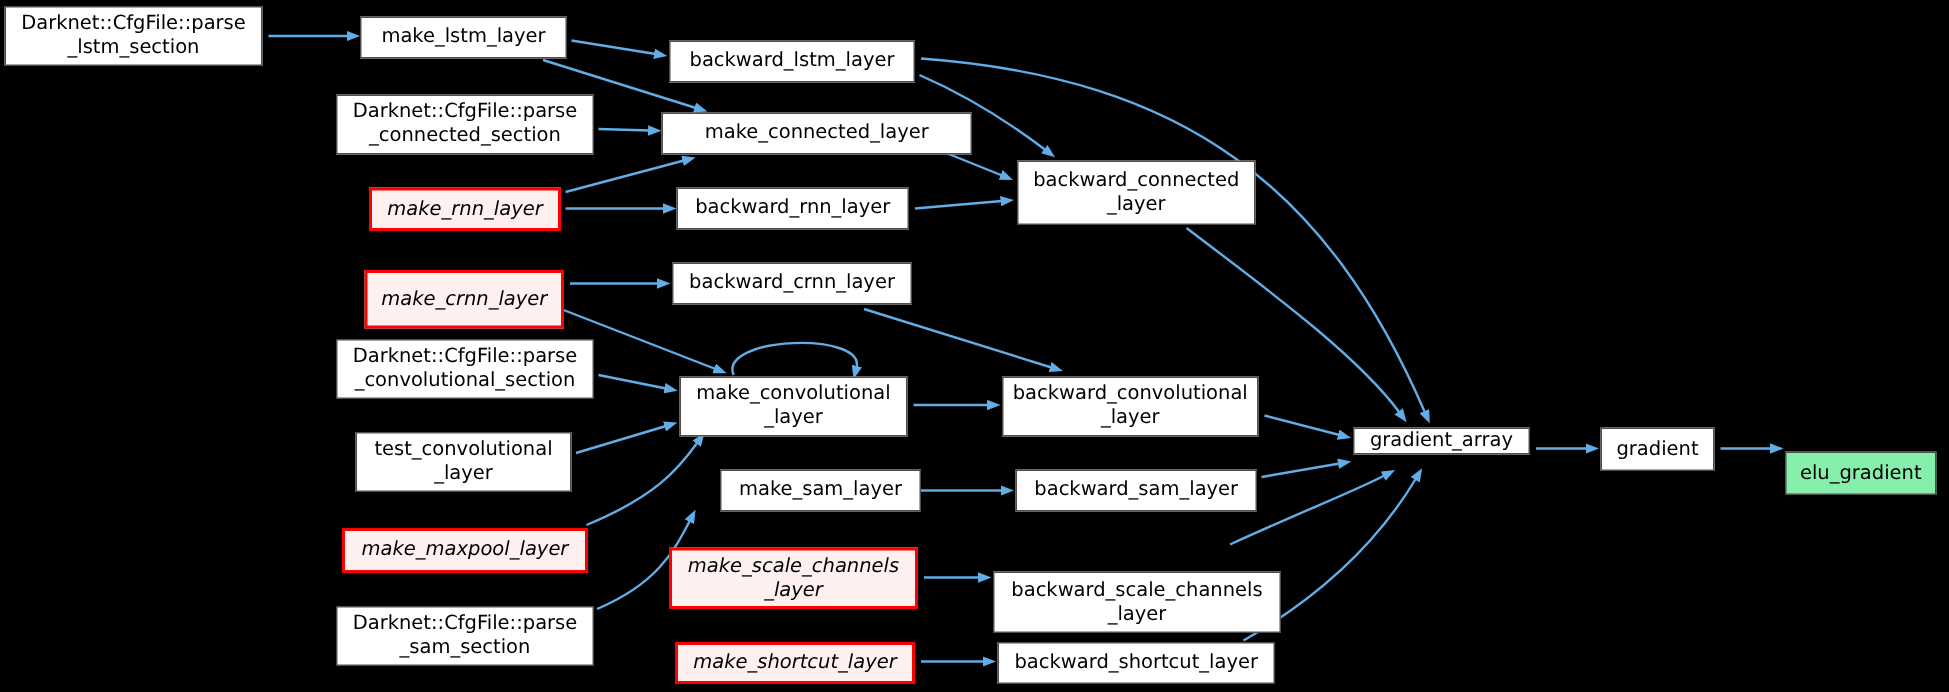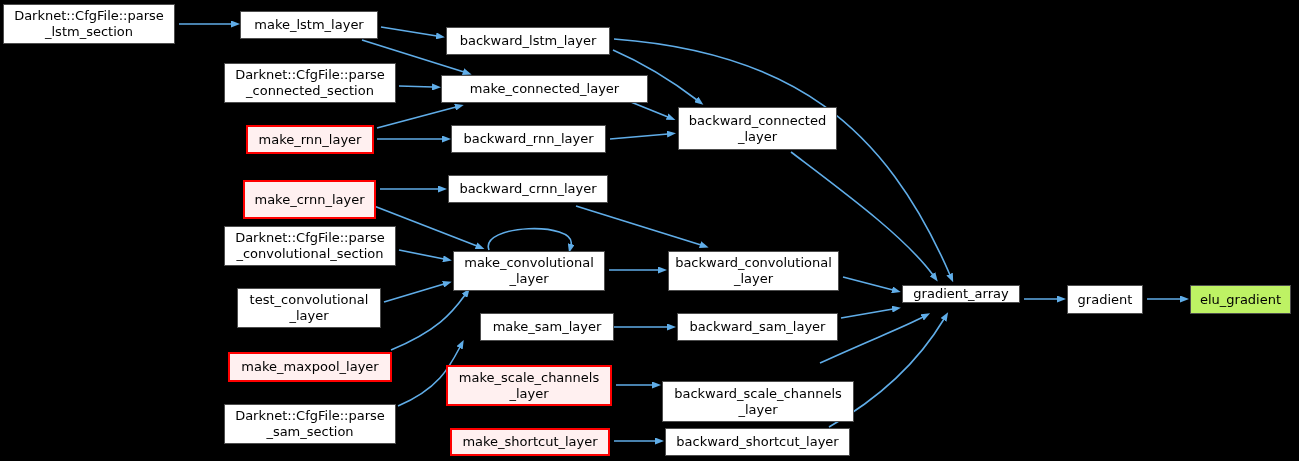--- a/index.html
+++ b/index.html
@@ -3,22 +3,22 @@
 <meta charset="utf-8">
 <style>
   html,body{margin:0;padding:0;background:#000;}
   #canvas{position:relative;width:1299px;height:461px;background:#000;overflow:hidden;
           font-family:"DejaVu Sans",sans-serif;}
   #edge-layer{position:absolute;left:0;top:0;}
   .node{position:absolute;display:flex;align-items:center;justify-content:center;
         text-align:center;background:#ffffff;border:1px solid #4d4d4d;color:#000;
         font-size:13px;line-height:16px;white-space:pre-line;box-sizing:border-box;
         cursor:pointer;}
-  .node.red{border:2px solid #ff0000;background:#fff0f0;}
-  .node.active{background:#bef264;cursor:default;}
+  .node.red{border:2px solid #ff0000;background:#fff0f0;font-style:italic;}
+  .node.active{background:#86efac;cursor:default;margin-top:16px;}
   path.edge{fill:none;stroke:#60ade8;stroke-width:1.6;}
 </style>
 </head>
 <body>
 
 <div id="canvas">
 
   <svg id="edge-layer" width="1299" height="461" viewBox="0 0 1299 461">
     <defs>
       <marker id="arrow" markerWidth="9" markerHeight="7" refX="1" refY="3.5" orient="auto" markerUnits="userSpaceOnUse">

